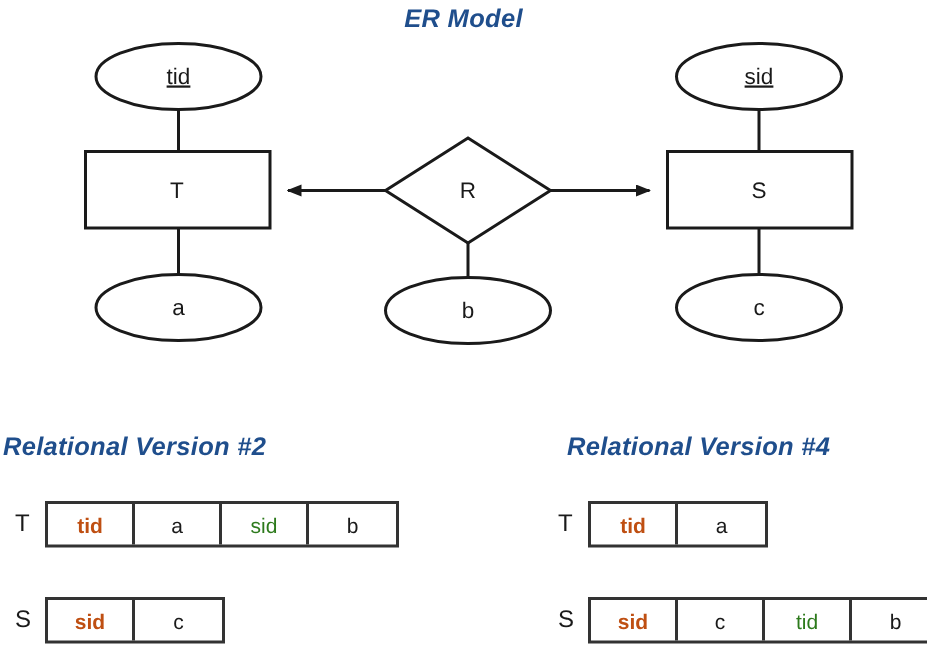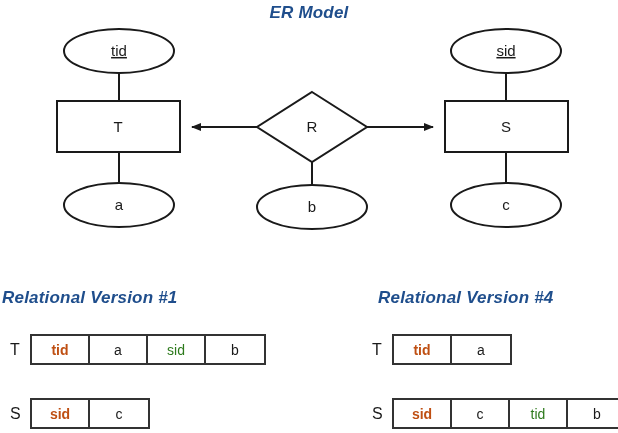--- a/index.html
+++ b/index.html
@@ -130,21 +130,21 @@
   #rel2-T { left: 372px; top: 334px; }
   #rel2-S { left: 372px; top: 398px; }
 </style>
 </head>
 <body>
 
 <div id="stage">
 
   <div class="heading" id="er-title">ER Model</div>
 
-  <div class="heading" id="rel1-title">Relational Version #1</div>
+  <div class="heading" id="rel1-title">Relational Version #2</div>
 
   <div class="heading" id="rel2-title">Relational Version #4</div>
 
   <svg id="er-svg" viewBox="0 0 618 225">
     <defs>
       <marker id="arrow-right" markerWidth="10" markerHeight="10" refX="9" refY="4" orient="auto" markerUnits="userSpaceOnUse">
         <path d="M0,0 L10,4 L0,8 z" fill="#1a1a1a"></path>
       </marker>
       <marker id="arrow-left" markerWidth="10" markerHeight="10" refX="9" refY="4" orient="auto" markerUnits="userSpaceOnUse">
         <path d="M0,0 L10,4 L0,8 z" fill="#1a1a1a"></path>

